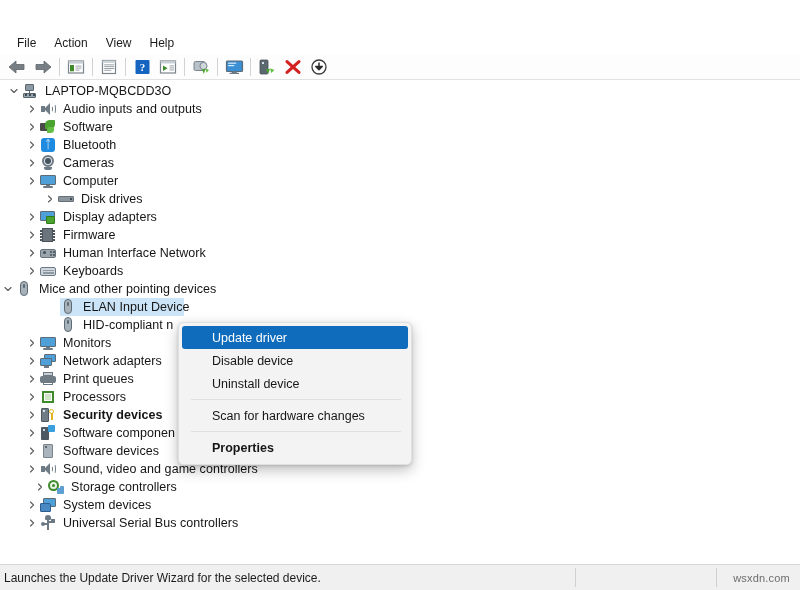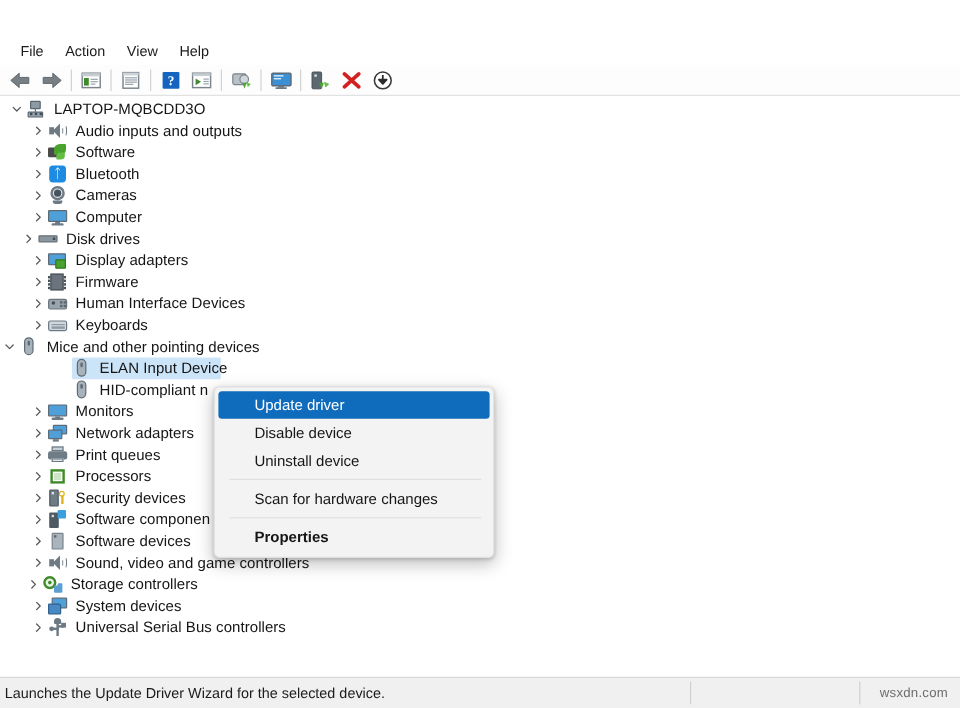--- a/index.html
+++ b/index.html
@@ -648,21 +648,21 @@
         </div>
         <div class="ico i-monitor">
           <div class="scr"></div>
             <div class="neck"></div>
             <div class="foot"></div>
         </div>
         <div class="lbl">Computer</div>
       </div>
     </div>
 
-    <div class="row" style="padding-left:16px;">
+    <div class="row" style="padding-left:42px;">
       <div class="cnt">
         <div class="chev">
           <svg width="8" height="8" viewBox="0 0 8 8">
               <path d="M2.5 1 L5.5 4 L2.5 7" fill="none" stroke="#5a5a5a" stroke-width="1.1" stroke-linecap="round" stroke-linejoin="round"></path>
             </svg>
         </div>
         <div class="ico i-disk">
           <div class="body"></div>
             <div class="led"></div>
         </div>
@@ -715,21 +715,21 @@
             </svg>
         </div>
         <div class="ico i-hid">
           <div class="box"></div>
             <div class="stick"></div>
           <div class="k" style="left:10px;top:6px;"></div>
             <div class="k" style="left:13px;top:6px;"></div>
           <div class="k" style="left:10px;top:9px;"></div>
             <div class="k" style="left:13px;top:9px;"></div>
         </div>
-        <div class="lbl">Human Interface Devices</div>
+        <div class="lbl">Human Interface Network</div>
       </div>
     </div>
 
     <div class="row" style="padding-left:24px;">
       <div class="cnt">
         <div class="chev">
           <svg width="8" height="8" viewBox="0 0 8 8">
               <path d="M2.5 1 L5.5 4 L2.5 7" fill="none" stroke="#5a5a5a" stroke-width="1.1" stroke-linecap="round" stroke-linejoin="round"></path>
             </svg>
         </div>
@@ -834,21 +834,21 @@
             </svg>
         </div>
         <div class="ico i-proc">
           <div class="sq"></div>
             <div class="in"></div>
         </div>
         <div class="lbl">Processors</div>
       </div>
     </div>
 
-    <div class="row" style="padding-left:24px;">
+    <div class="row" style="padding-left:24px;font-weight:bold;">
       <div class="cnt">
         <div class="chev">
           <svg width="8" height="8" viewBox="0 0 8 8">
               <path d="M2.5 1 L5.5 4 L2.5 7" fill="none" stroke="#5a5a5a" stroke-width="1.1" stroke-linecap="round" stroke-linejoin="round"></path>
             </svg>
         </div>
         <div class="ico i-security">
           <div class="tower"></div>
             <div class="led"></div>
             <div class="key"></div>
@@ -899,21 +899,21 @@
         <div class="ico i-speaker">
           <div class="body"></div>
             <div class="cone"></div>
             <div class="w1"></div>
             <div class="w2"></div>
         </div>
         <div class="lbl">Sound, video and game controllers</div>
       </div>
     </div>
 
-    <div class="row" style="padding-left:20px;">
+    <div class="row" style="padding-left:32px;">
       <div class="cnt">
         <div class="chev">
           <svg width="8" height="8" viewBox="0 0 8 8">
               <path d="M2.5 1 L5.5 4 L2.5 7" fill="none" stroke="#5a5a5a" stroke-width="1.1" stroke-linecap="round" stroke-linejoin="round"></path>
             </svg>
         </div>
         <div class="ico i-storage">
           <div class="disc"></div>
             <div class="hole"></div>
           <div class="bar" style="left:9px;height:6px;"></div>

